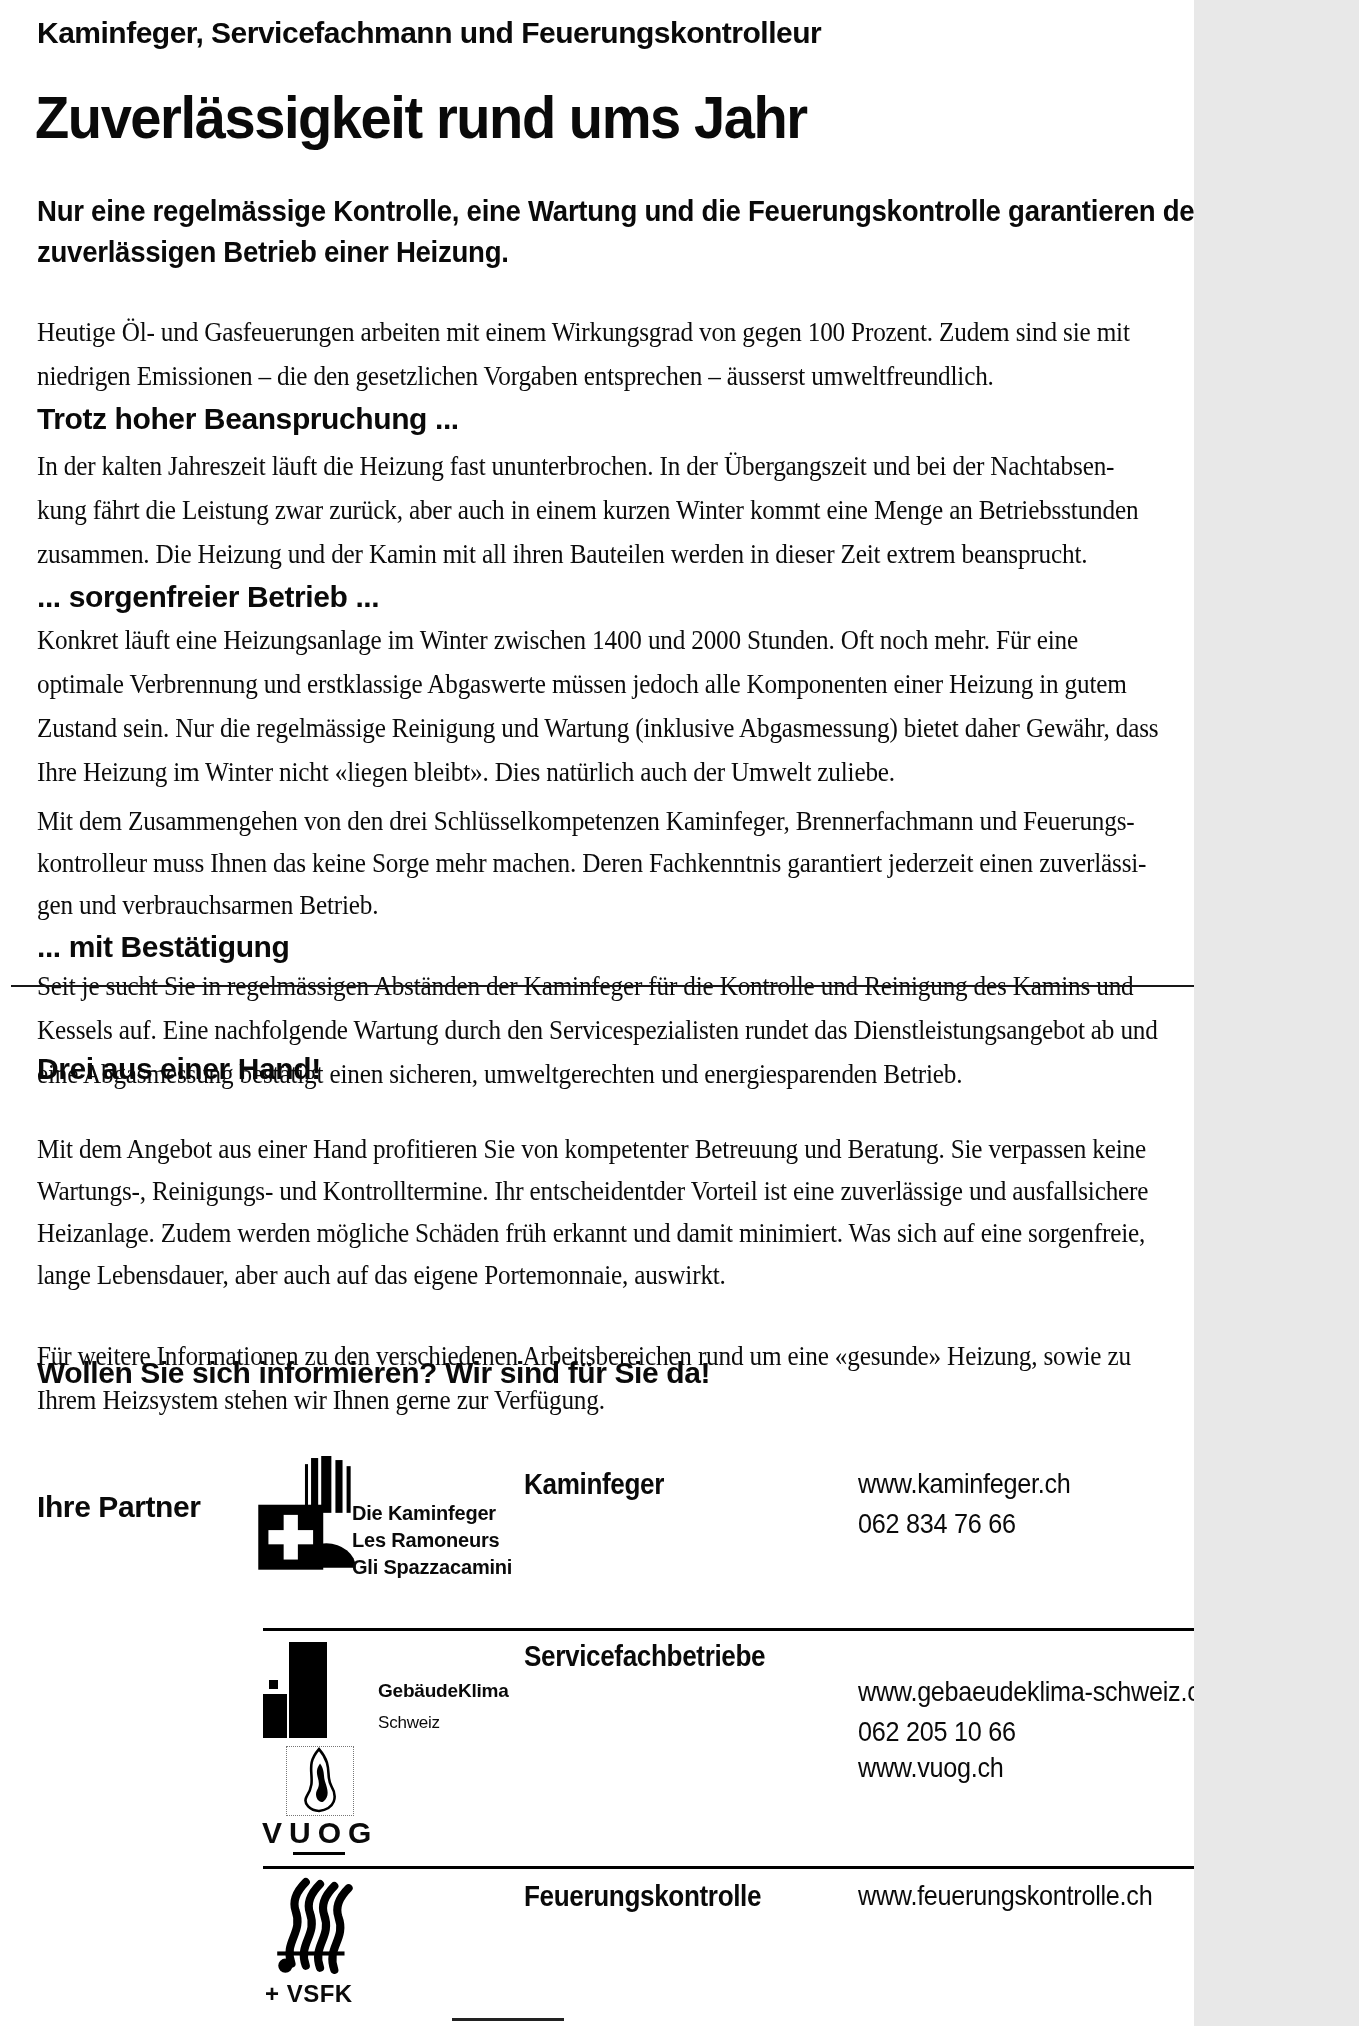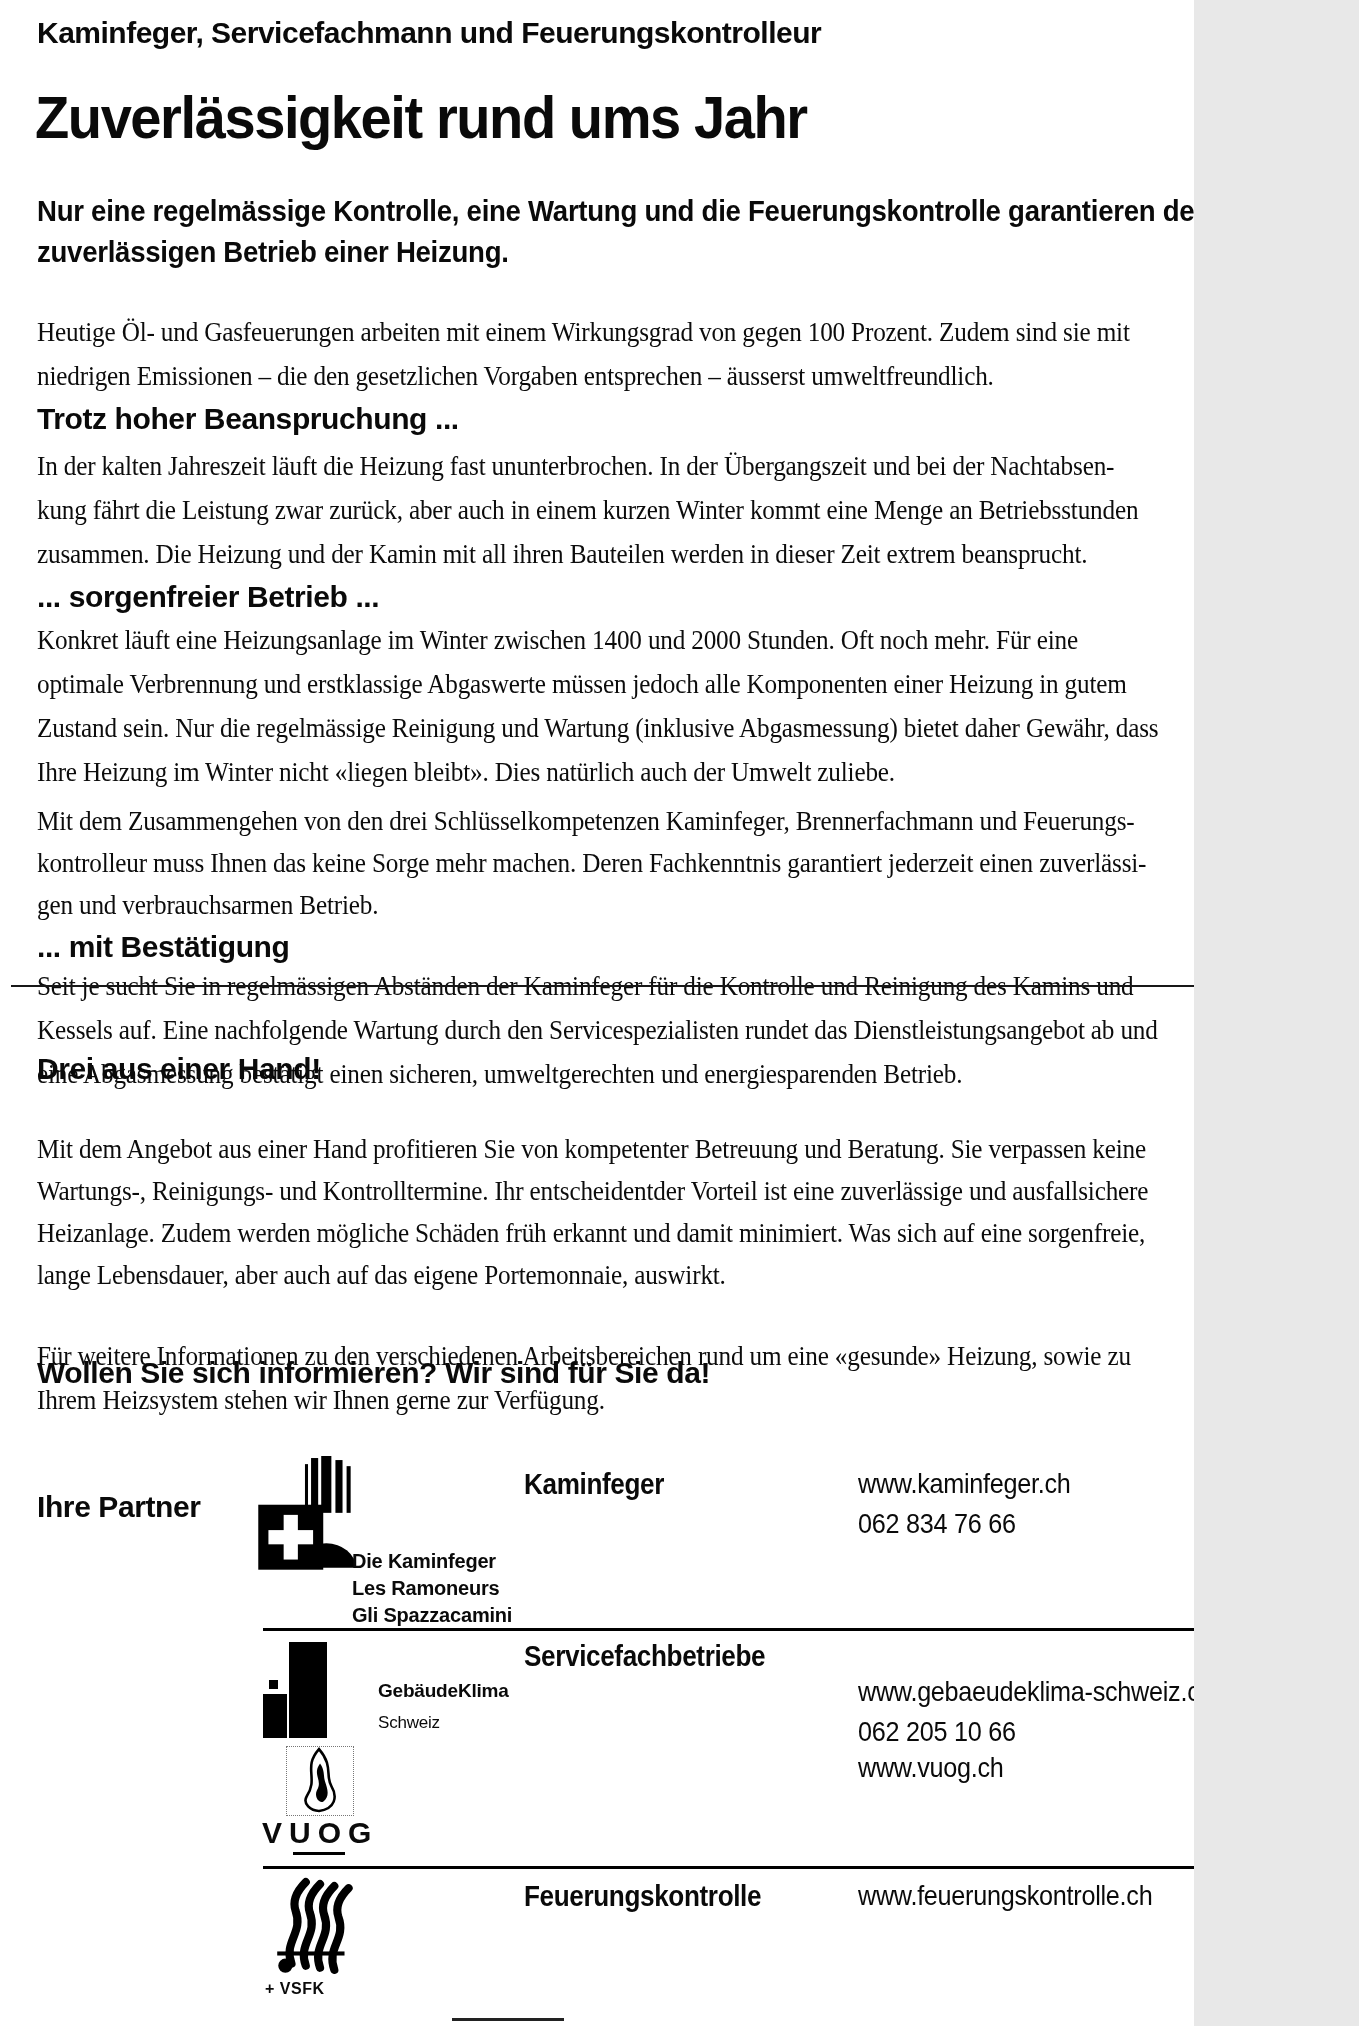--- a/index.html
+++ b/index.html
@@ -22,29 +22,29 @@
   .body-text{font-size:28px; line-height:44px; letter-spacing:-0.2px; color:#0c0c0c;}
   .lh42{line-height:42px;}
   .sec-head{font-size:30px; letter-spacing:-0.4px; white-space:pre;}
 
   .strike-solid{position:absolute; left:-26px; top:21px; width:1232px; height:0; border-top:2px solid #181818;}
   .strike-dash{position:absolute; left:1208px; top:21px; width:150px; height:0; border-top:2px dashed #181818;}
 
   .p-label{font-size:30px; letter-spacing:-0.4px;margin-top:20px;}
   .p-cat{font-size:29px; letter-spacing:-0.4px; white-space:pre;}
   .p-url{font-size:28px; letter-spacing:-0.3px; white-space:pre;}
-  .logo-cap{font-size:20px; line-height:27px; letter-spacing:-0.2px; white-space:pre-line;margin-top:48px;}
+  .logo-cap{font-size:20px; line-height:27px; letter-spacing:-0.2px; white-space:pre-line;}
   .gk-cap-b{font-size:19px; letter-spacing:-0.2px;}
   .gk-cap{font-size:17px; letter-spacing:-0.2px;}
   .rule{position:absolute; height:3px; background:#000;}
 
   .vuog-box{position:absolute; left:286px; top:1746px; width:66px; height:68px; border:1px dotted #777;}
   .vuog-text{position:absolute; left:262px; top:1816px; font-size:30px; letter-spacing:7px; white-space:pre;}
   .vuog-underline{position:absolute; left:293px; top:1852px; width:52px; height:0; border-top:3px solid #000;}
-  .vsfk-text{font-size:16px; letter-spacing:0.5px; white-space:pre;}
+  .vsfk-text{font-size:24px; letter-spacing:0.5px; white-space:pre;}
   .artifact{position:absolute; background:#222;}
 </style>
 </head>
 <body>
 
 <div class="page">
 
   <div class="abs sans-b kicker">Kaminfeger, Servicefachmann und Feuerungskontrolleur</div>
   <h1 class="abs sans-b title">Zuverlässigkeit rund ums Jahr</h1>
   <div class="abs sans-b lead cond92">Nur eine regelmässige Kontrolle, eine Wartung und die Feuerungskontrolle garantieren den

